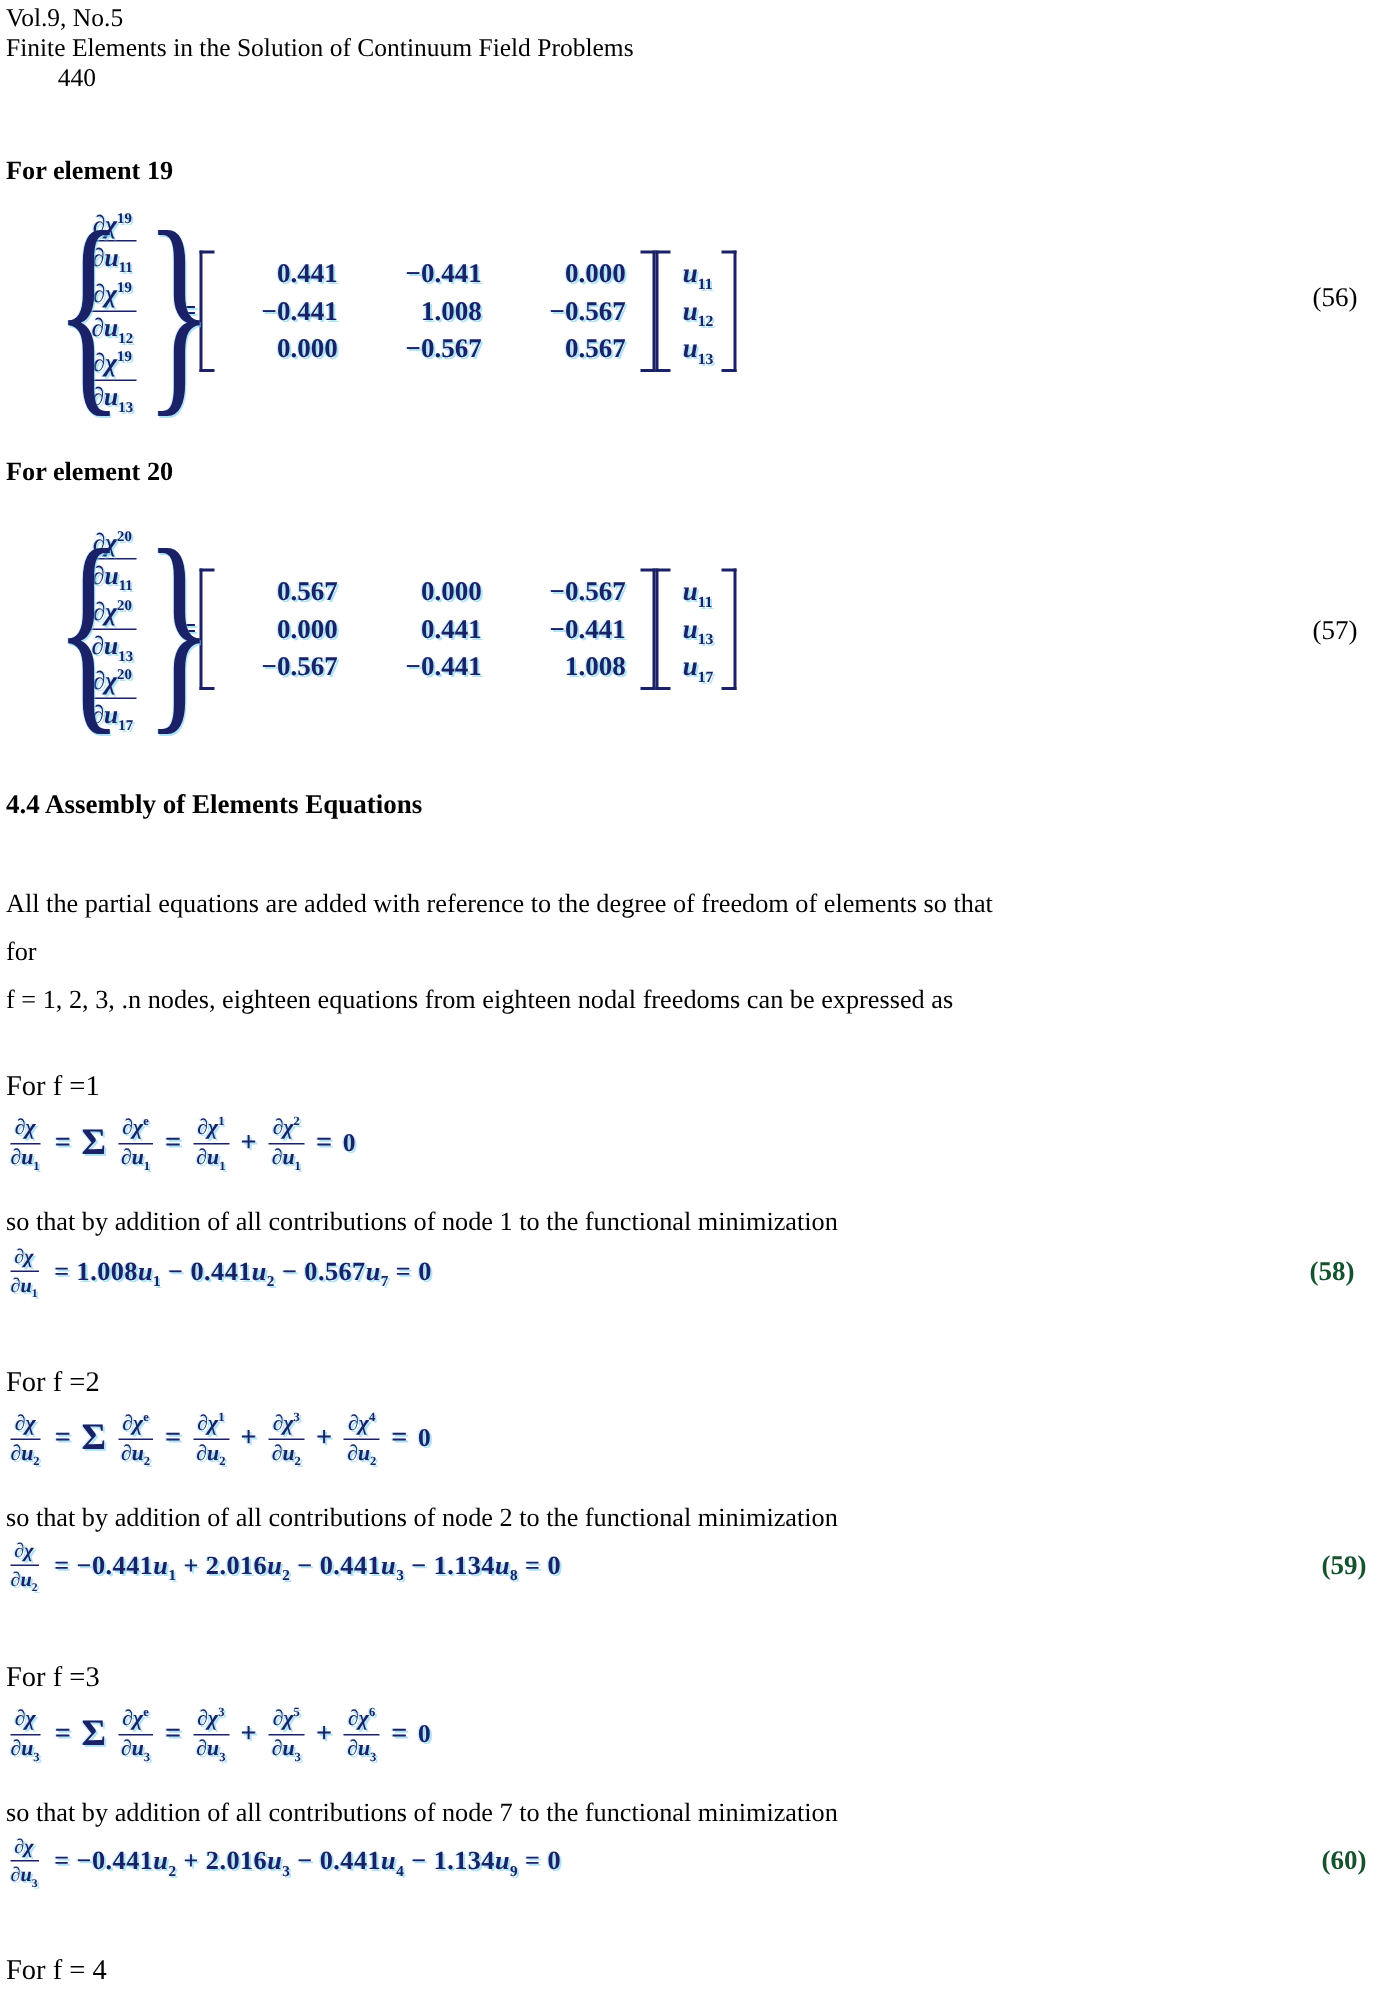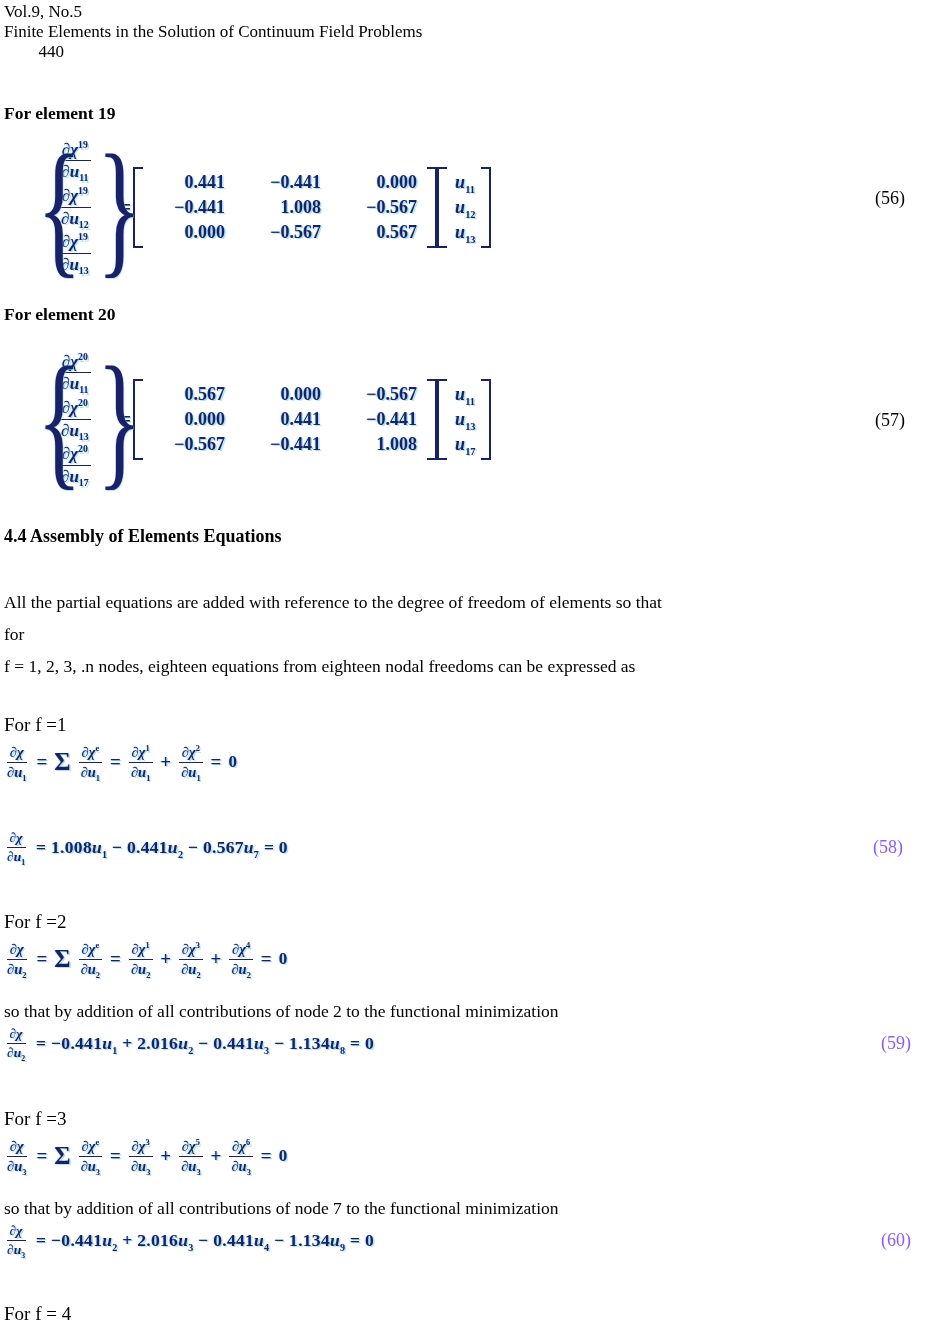--- a/index.html
+++ b/index.html
@@ -42,21 +42,21 @@
   
   .sum-eq{position:absolute;left:4px;display:flex;align-items:center;gap:7px;font-size:14.5px;}
   .sum-eq .sigma{font-size:25px;font-weight:bold;}
   .sum-eq .op{font-size:19px;}
   .sum-eq .zero{font-size:17px;}
   
   .res-row{position:absolute;left:4px;display:flex;align-items:center;justify-content:space-between;}
   .res-left{display:flex;align-items:center;gap:8px;}
   .res-left .frac{font-size:13.5px;}
   .res-rhs{font-size:17.5px;letter-spacing:.3px;}
-  .res-num{font-size:18px;color:#8b5cf6;font-weight:normal;text-shadow:none;}
+  .res-num{font-size:18px;color:#14532d;font-weight:bold;text-shadow:none;}
   
   .para{position:absolute;left:4px;right:10px;line-height:32px;font-size:17.5px;}
 </style>
 </head>
 <body>
 
 <div class="page">
 
   <div class="header">
     <span class="h-left">Vol.9, No.5</span>
@@ -183,20 +183,21 @@
       <span class="den"><i>∂u</i><sub>1</sub></span>
     </span>
     <span class="op">+</span>
     <span class="frac">
       <span class="num"><i>∂χ</i><sup>2</sup></span>
       <span class="den"><i>∂u</i><sub>1</sub></span>
     </span>
     <span class="op">=</span>
     <span class="zero">0</span>
   </div>
+  <div class="para" style="top:798px">so that by addition of all contributions of node 1 to the functional minimization</div>
   <div class="res-row" style="top:830px;right:28px">
     <span class="res-left eq-ink">
       <span class="frac">
         <span class="num"><i>∂χ</i></span>
         <span class="den"><i>∂u</i><sub>1</sub></span>
       </span>
       <span class="res-rhs"><span>= 1.008</span><i>u</i><sub>1</sub><span> − 0.441</span><i>u</i><sub>2</sub><span> − 0.567</span><i>u</i><sub>7</sub><span> = 0</span></span>
     </span>
     <span class="res-num">(58)</span>
   </div>

